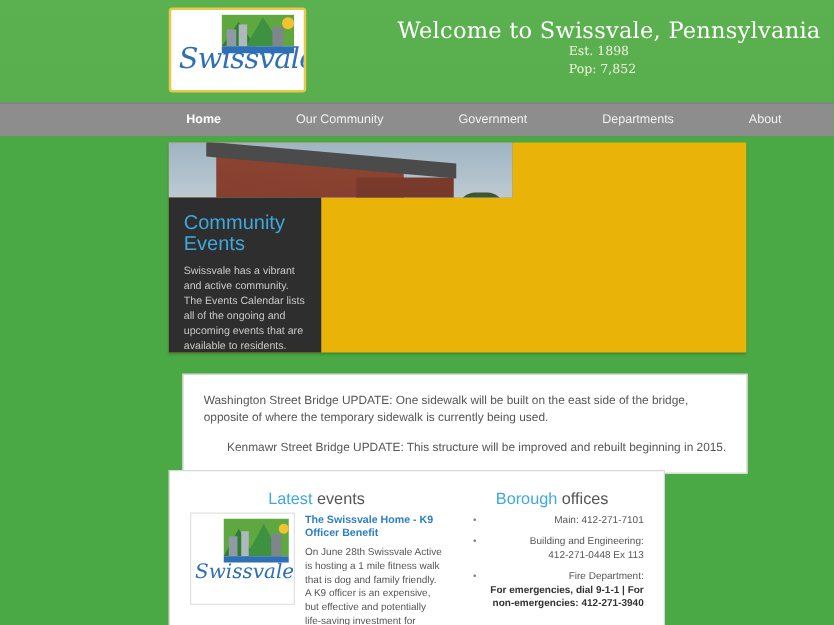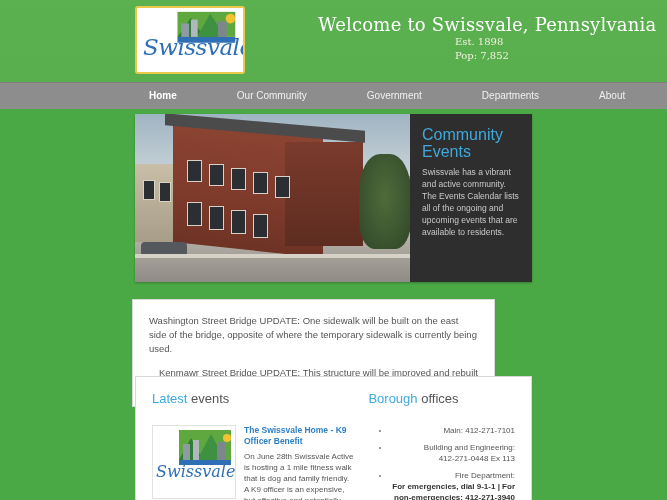--- a/index.html
+++ b/index.html
@@ -117,26 +117,27 @@
     top: 109px;
     width: 667px;
     bottom: 0;
     background: #4aa845;
   }
 
   .hero {
     position: absolute;
     left: 135px;
     top: 5px;
-    width: 397px;
+    width: 462px;
     height: 168px;
     background: #eab308;
     display: flex;
     box-sizing: border-box;
     box-shadow: 0 1px 2px rgba(0,0,0,0.25);
+    flex-direction: column;
   }
   .hero-photo {
     width: 275px;
     height: 168px;
     position: relative;
     overflow: hidden;
     background: #8a8f93;
   }
   .sky {
     position: absolute; left: 0; top: 0; width: 275px; height: 62px;
@@ -215,23 +216,23 @@
     padding: 5px 10px;
     border: none;
     cursor: pointer;
     letter-spacing: 0.4px;
     font-family: "Liberation Sans", sans-serif;
   }
 
   
   .notice {
     position: absolute;
-    left: 132px;
+    left: 146px;
     top: 190px;
-    width: 363px;
+    width: 452px;
     background: #ffffff;
     border: 1px solid #d8d8d8;
     box-sizing: border-box;
     padding: 14px 16px 12px 16px;
   }
   .notice p {
     margin: 0 0 10px 0;
     font-size: 9.5px;
     line-height: 14px;
     color: #555;
@@ -250,22 +251,23 @@
     padding: 14px 16px 14px 16px;
     height: 240px;
     display: flex;
   }
   .col-left { width: 228px; padding-right: 14px; box-sizing: border-box; }
   .col-right { width: 155px; }
 
   .sec-title {
     font-size: 13px;
     color: #3fa9dd;
-    margin: 0 0 19px 0;
+    margin: 0 0 4px 0;
     font-weight: normal;
+    text-align: center;
   }
   .sec-title b { color: #555; font-weight: normal; }
 
   .news {
     display: flex;
   }
   .news-thumb {
     width: 82px;
     height: 72px;
     border: 1px solid #e2e2e2;

